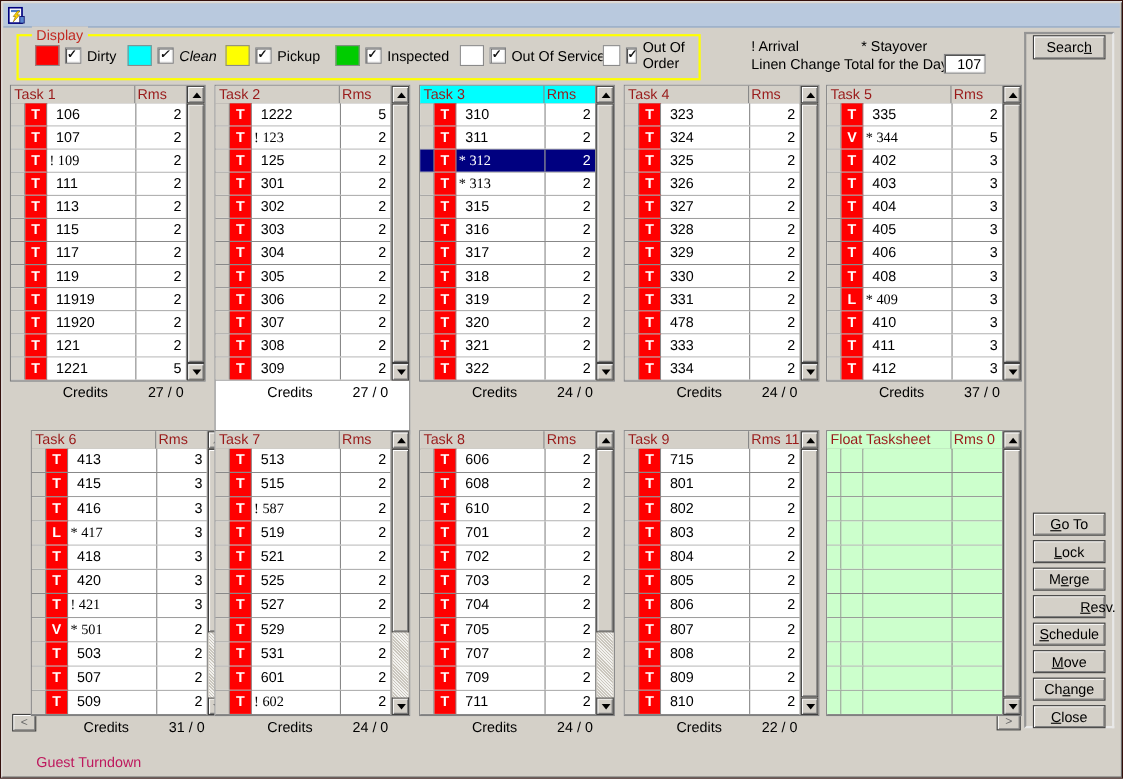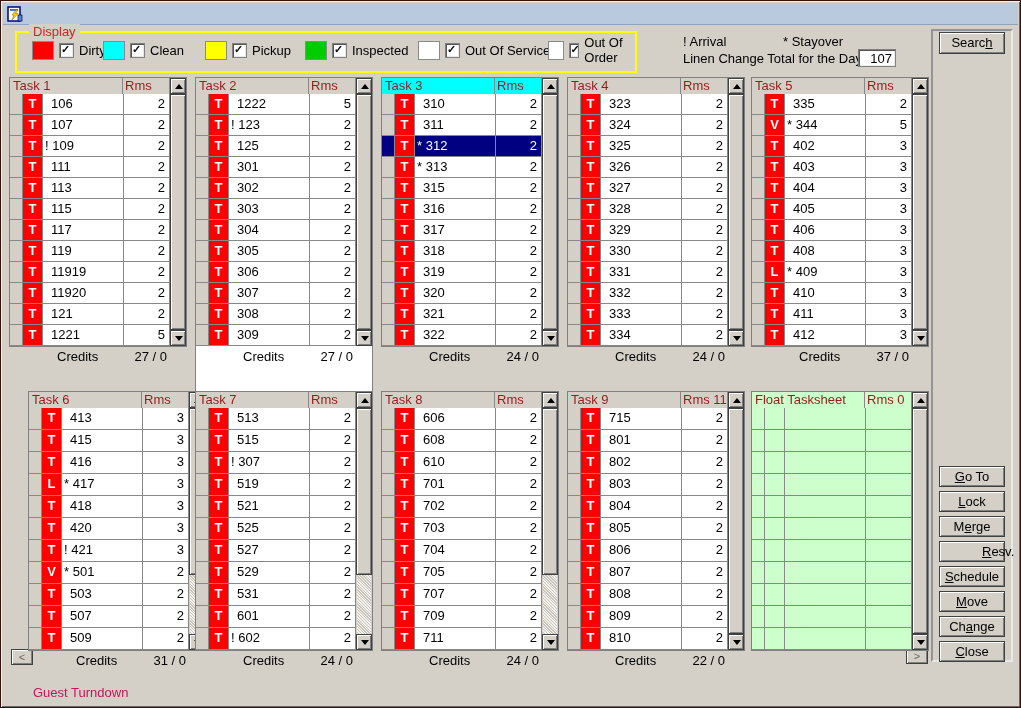--- a/index.html
+++ b/index.html
@@ -46,21 +46,21 @@
   .panel{position:absolute;left:0;top:0;box-sizing:border-box;border:1px solid #808080;background:#fff;}
   .phead{position:absolute;left:0;top:0;height:16px;display:flex;background:#d4d0c8;border-bottom:1px solid #888;color:#991a1a;}
   .phead.accent{background:#00ffff;}
   .phead .pt{flex:1;padding-left:3px;line-height:15px;white-space:nowrap;overflow:hidden;}
   .phead .pr{width:47px;border-left:1px solid #888;line-height:15px;padding-left:2px;box-sizing:border-box;}
   .pgrid{position:absolute;left:0;top:16px;}
   .prow{display:flex;border-bottom:1px solid #888;box-sizing:border-box;}
   .csel{width:13px;background:#d4d0c8;border-right:1px solid #888;box-sizing:border-box;}
   .clet{width:20px;background:#ff0000;color:#fff;font-weight:bold;text-align:center;border-right:1px solid #888;box-sizing:border-box;}
   .croom{flex:1;background:#fff;padding-left:8px;white-space:nowrap;overflow:hidden;}
-  .croom.pfx{padding-left:2px;}
+  .croom.pfx{padding-left:2px;font-family:Liberation Serif, serif;}
   .ccred{width:46px;background:#fff;text-align:right;padding-right:4px;border-left:1px solid #888;box-sizing:border-box;}
   .prow.sel .csel,.prow.sel .croom,.prow.sel .ccred{background:#000080;color:#fff;}
   .panel.green .csel,.panel.green .clet,.panel.green .croom,.panel.green .ccred{background:#ccffcc;}
   .panel.green .phead{background:#ccffcc;gap:16px;}
   
   .vscroll{position:absolute;right:0;top:0;width:17px;background:#d4d0c8;border-left:1px solid #888;box-sizing:border-box;}
   .sbtn{position:absolute;left:0;width:16px;height:16px;box-sizing:border-box;background:#d4d0c8;border:1px solid #404040;box-shadow:inset 1px 1px 0 #fff, inset -1px -1px 0 #808080;}
   .tri-up,.tri-down{position:absolute;left:4px;width:0;height:0;border-left:4px solid transparent;border-right:4px solid transparent;}
   .tri-up{top:5px;border-bottom:5px solid #000;}
   .tri-down{top:5px;border-top:5px solid #000;}
@@ -88,21 +88,21 @@
   </div>
 
   <div class="legend-frame">
     <span class="legend-title">Display</span>
     <div>
         <div class="legend-item" style="left: 15px;">
           <span class="swatch" style="background: rgb(255, 0, 0);"></span>
           <span class="chk checked"></span>
           <span>Dirty</span>
         </div>
-        <div class="legend-item" style="left: 86px;">
+        <div class="legend-item" style="left: 99px; font-style: italic;">
           <span class="swatch" style="background: rgb(0, 255, 255);"></span>
           <span class="chk checked"></span>
           <span>Clean</span>
         </div>
         <div class="legend-item" style="left: 188px;">
           <span class="swatch" style="background: rgb(255, 255, 0);"></span>
           <span class="chk checked"></span>
           <span>Pickup</span>
         </div>
         <div class="legend-item" style="left: 288px;">
@@ -487,21 +487,21 @@
             </div>
             <div class="prow" style="height: 21px; line-height: 19px;">
               <span class="csel"></span>
               <span class="clet" style="line-height: 19px;">T</span>
               <span class="croom">331</span>
               <span class="ccred">2</span>
             </div>
             <div class="prow" style="height: 21px; line-height: 19px;">
               <span class="csel"></span>
               <span class="clet" style="line-height: 19px;">T</span>
-              <span class="croom">332</span>
+              <span class="croom">478</span>
               <span class="ccred">2</span>
             </div>
             <div class="prow" style="height: 21px; line-height: 19px;">
               <span class="csel"></span>
               <span class="clet" style="line-height: 19px;">T</span>
               <span class="croom">333</span>
               <span class="ccred">2</span>
             </div>
             <div class="prow" style="height: 21px; line-height: 19px;">
               <span class="csel"></span>
@@ -725,21 +725,21 @@
             </div>
             <div class="prow" style="height: 22px; line-height: 20px;">
               <span class="csel"></span>
               <span class="clet" style="line-height: 20px;">T</span>
               <span class="croom">515</span>
               <span class="ccred">2</span>
             </div>
             <div class="prow" style="height: 22px; line-height: 20px;">
               <span class="csel"></span>
               <span class="clet" style="line-height: 20px;">T</span>
-              <span class="croom pfx">! 307</span>
+              <span class="croom pfx">! 587</span>
               <span class="ccred">2</span>
             </div>
             <div class="prow" style="height: 22px; line-height: 20px;">
               <span class="csel"></span>
               <span class="clet" style="line-height: 20px;">T</span>
               <span class="croom">519</span>
               <span class="ccred">2</span>
             </div>
             <div class="prow" style="height: 22px; line-height: 20px;">
               <span class="csel"></span>

